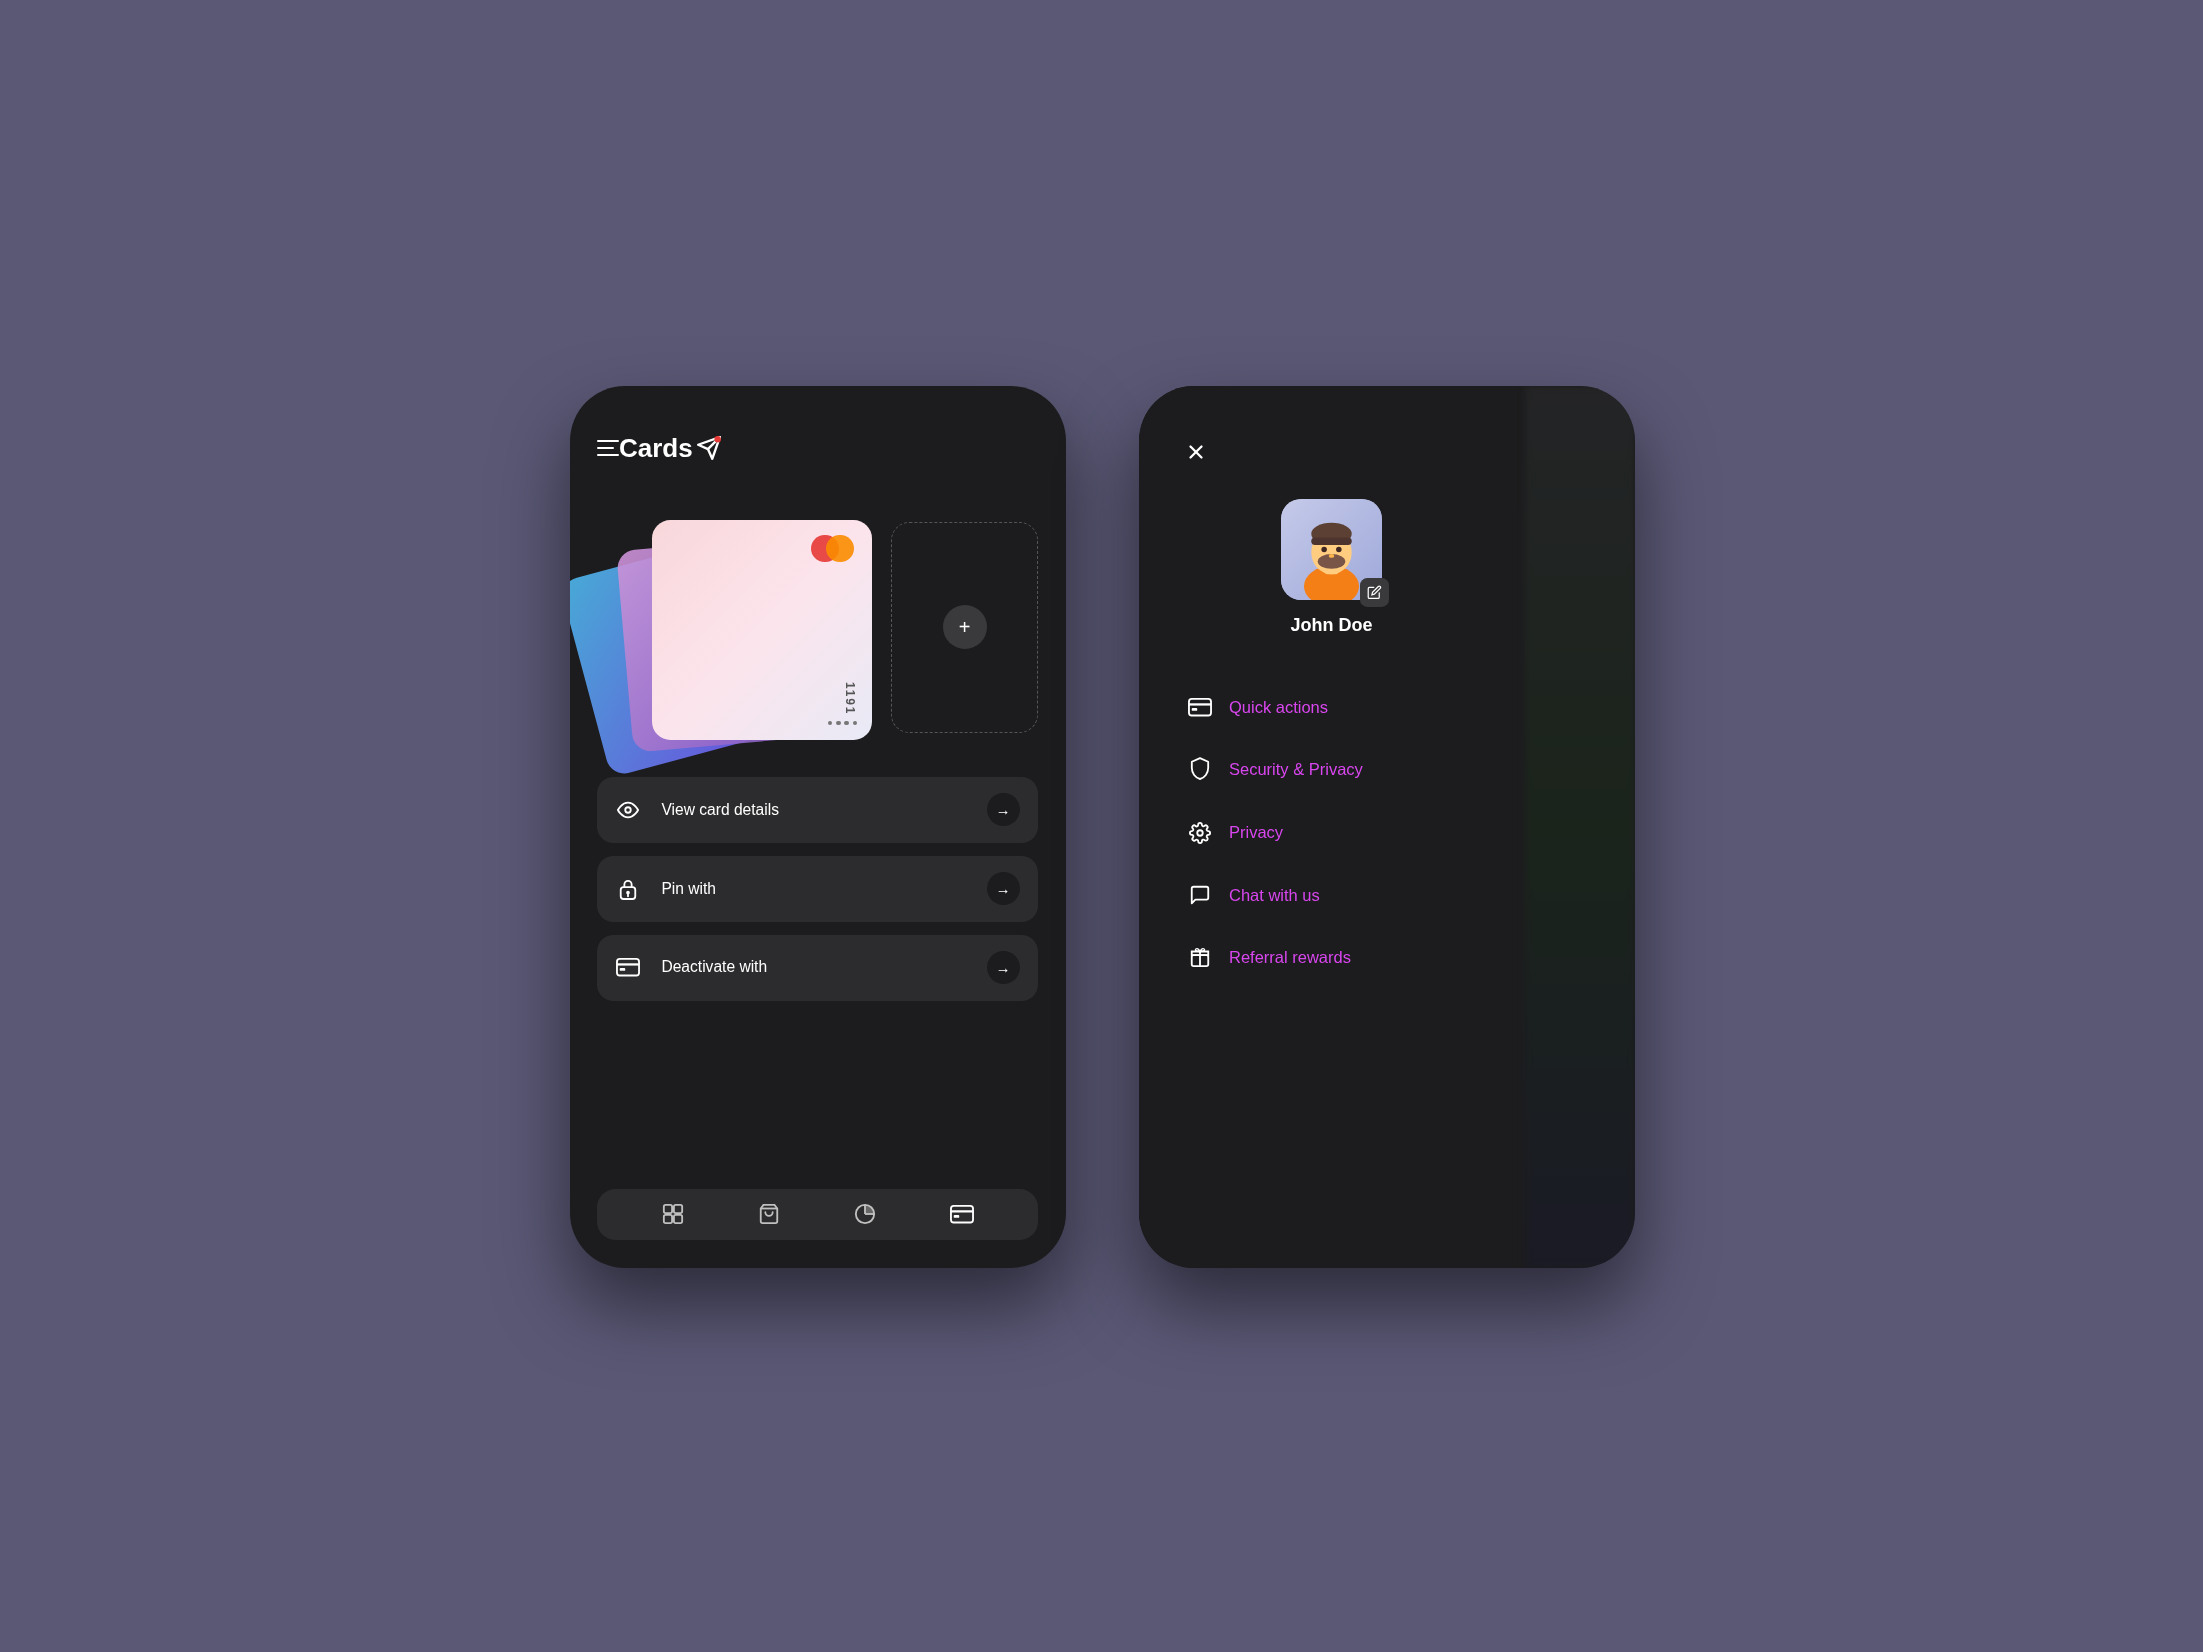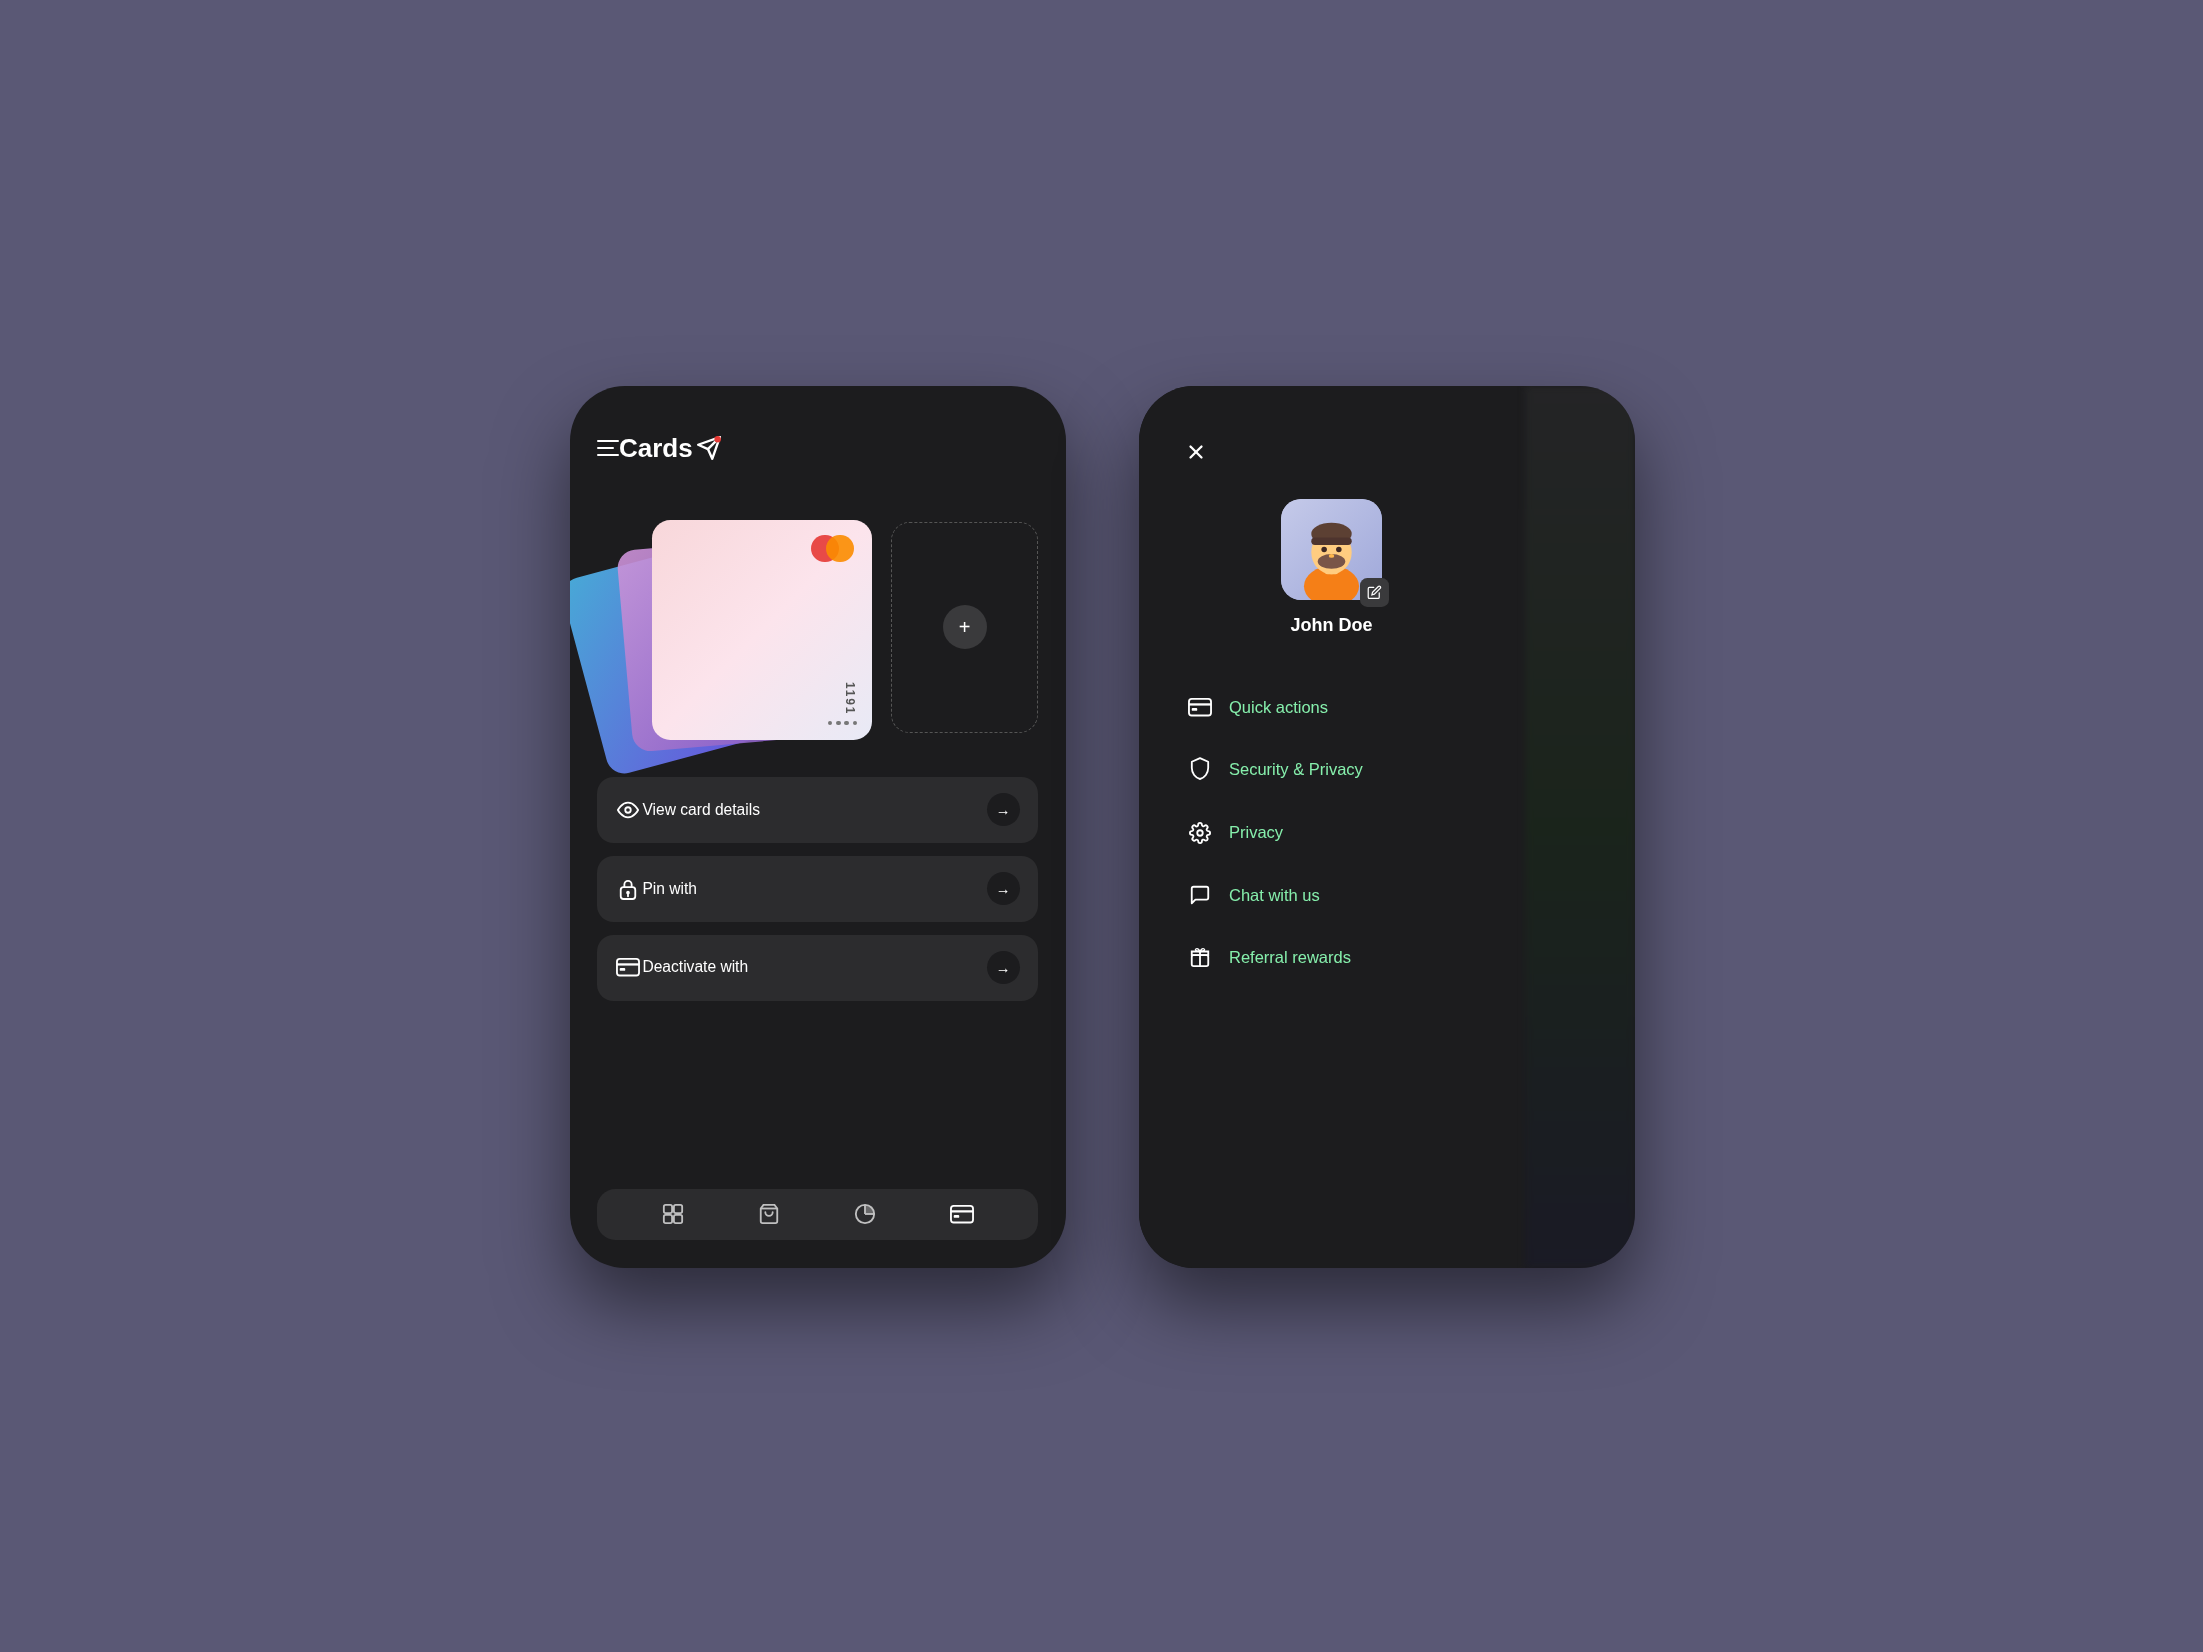--- a/index.html
+++ b/index.html
@@ -229,21 +229,21 @@
       padding: 16.5px 18.4px;
       display: flex;
       align-items: center;
       justify-content: space-between;
       cursor: pointer;
     }
 
     .action-btn-left {
       display: flex;
       align-items: center;
-      gap: 1px;
+      gap: 20px;
       text-align: center;
     }
 
     .action-btn-label {
       color: white;
       font-size: 15.6px;
       font-weight: 500;
     }
 
     .action-btn-arrow {
@@ -382,21 +382,21 @@
       color: white;
       font-size: 18.4px;
       width: 26px;
       display: flex;
       align-items: center;
       justify-content: center;
       flex-shrink: 0;
     }
 
     .menu-item-label {
-      color: #86efac;
+      color: #d946ef;
       font-size: 16.5px;
       font-weight: 500;
     }
 
     
     .side-panel {
       width: 110px;
       background: linear-gradient(180deg, #2a2a2c 0%, #1a2a1a 50%, #1a1a2a 100%);
       opacity: 0.6;
       filter: blur(3.7px);

